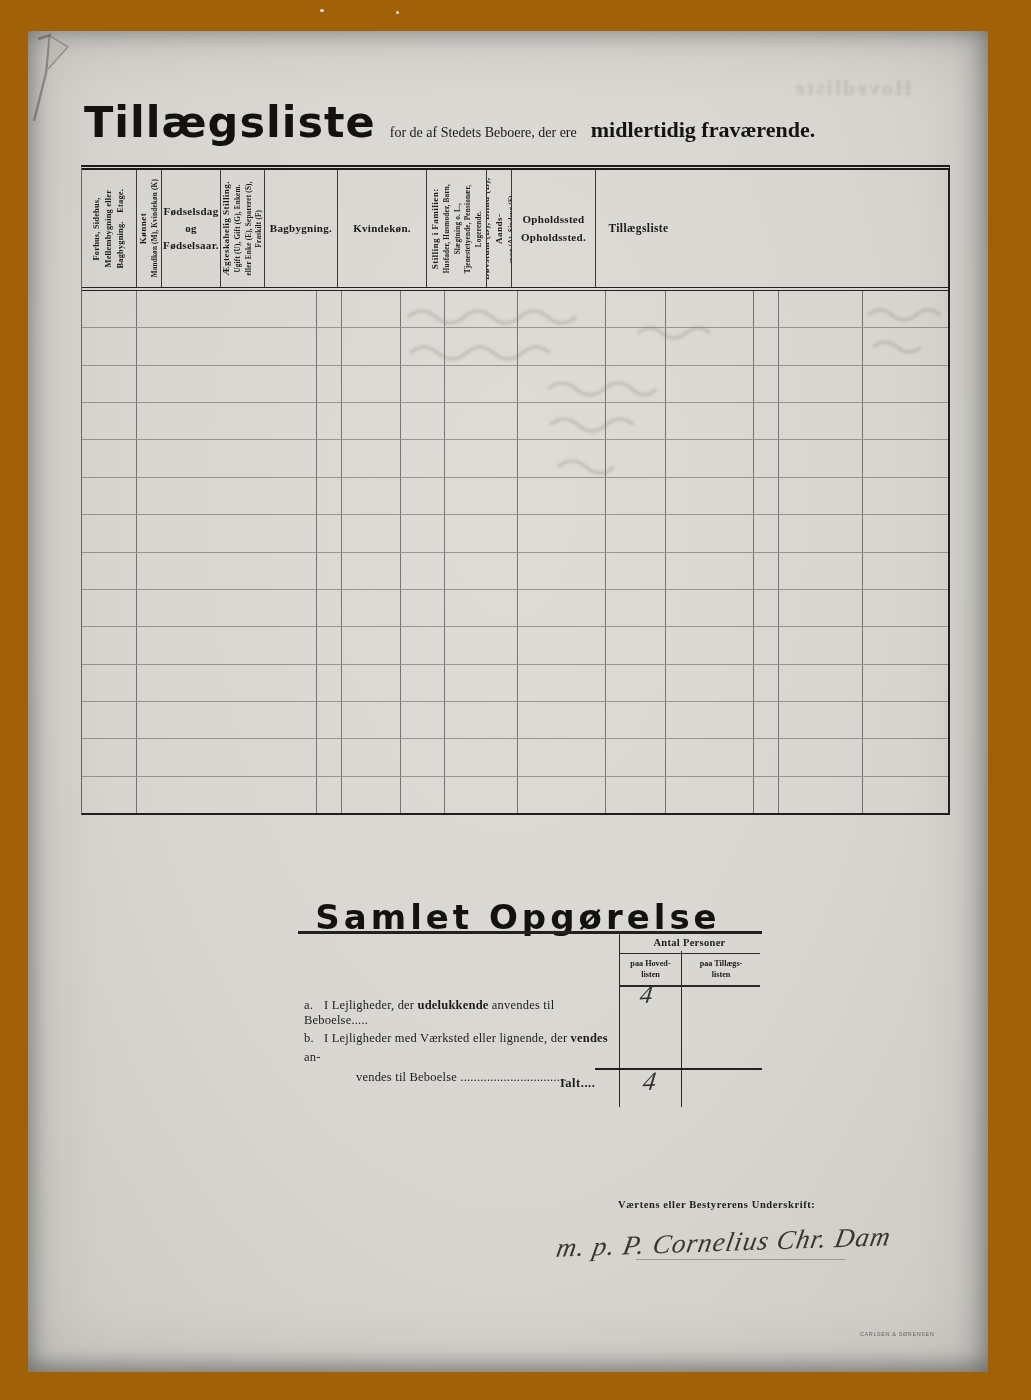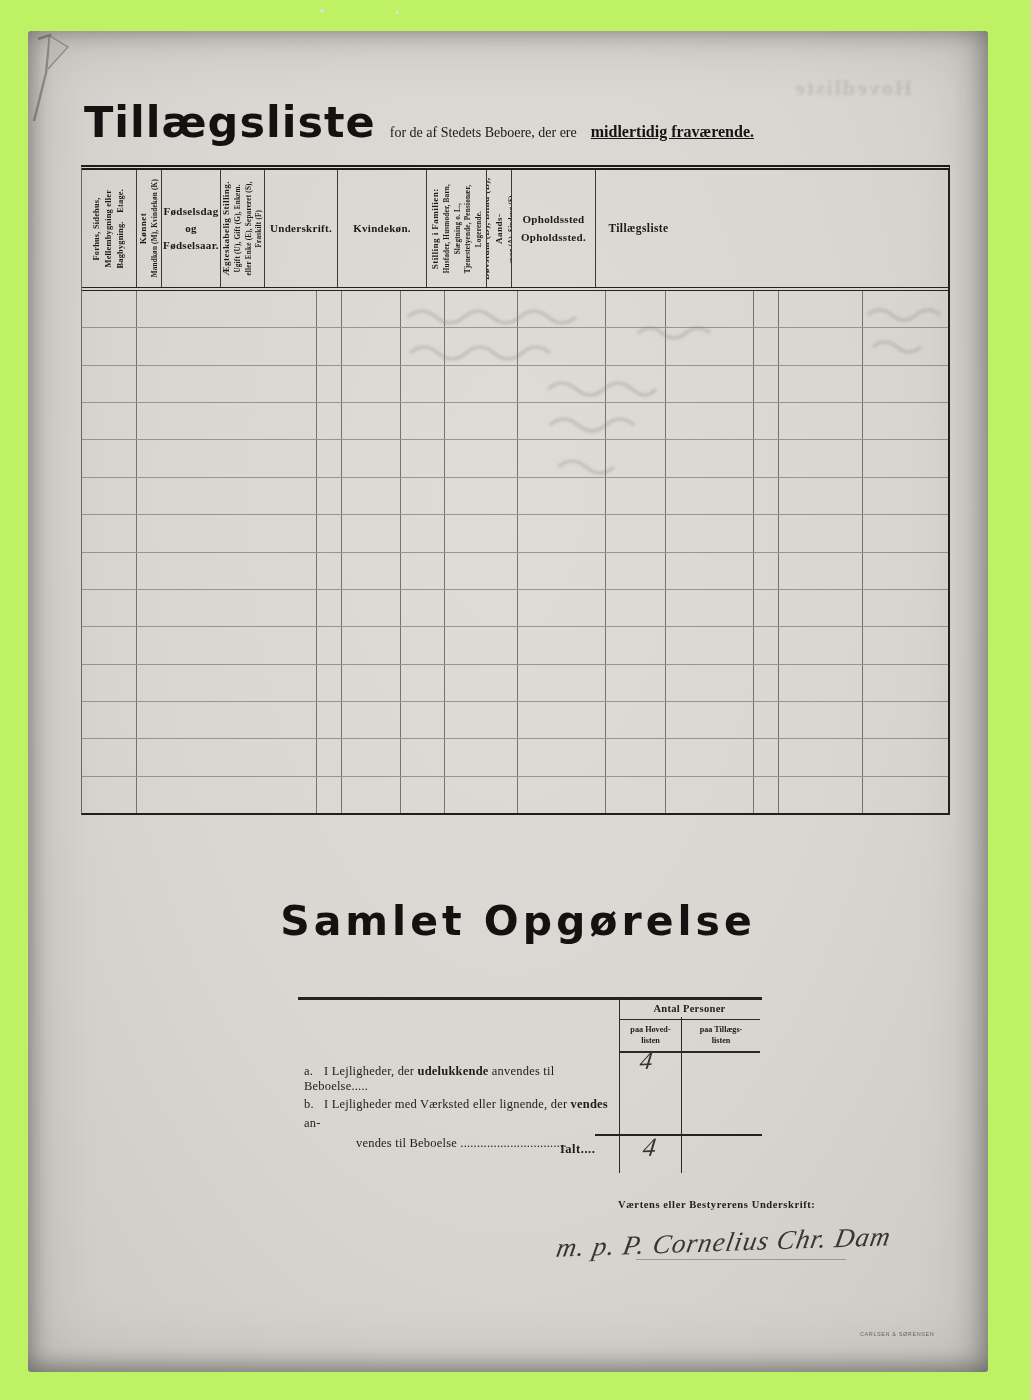--- a/index.html
+++ b/index.html
@@ -1,30 +1,30 @@
 <!DOCTYPE html>
 <html><head>
 <meta charset="utf-8">
 <style>
   html,body{margin:0;padding:0;background:#060606;width:1031px;height:1400px;overflow:hidden;
     font-family:"Liberation Serif", serif;color:#1d1c1a;}
-  .scan{position:relative;width:1031px;height:1400px;background:#bef264;}
+  .scan{position:relative;width:1031px;height:1400px;background:#a16207;}
   
   .page{position:absolute;left:28px;top:31px;width:960px;height:1341px;
     background:radial-gradient(ellipse at 50% 35%, #dedcd6 0%, #d8d6d0 55%, #cccac4 100%);
     box-shadow:inset 0 0 70px rgba(0,0,0,.16), inset -10px 0 26px rgba(0,0,0,.20),
                inset 8px 0 20px rgba(0,0,0,.14), inset 0 -8px 18px rgba(0,0,0,.14);
     border-radius:3px;}
   
   .fold{position:absolute;left:-4px;top:2px;opacity:.75;}
   
   .titlebar{position:absolute;left:56px;top:66px;display:flex;align-items:baseline;gap:14px;white-space:nowrap;}
   .title-main{font-family:"DejaVu Sans", sans-serif;font-weight:bold;font-size:43px;letter-spacing:1px;color:#131210;}
   .title-sub{font-size:14px;color:#191816;}
-  .title-sub-bold{font-size:16px;font-weight:bold;color:#151412;text-decoration:underline;}
+  .title-sub-bold{font-size:22px;font-weight:bold;color:#151412;}
   
   .maintable{position:absolute;left:53px;top:134px;width:869px;box-sizing:border-box;
     border-top:5px double #1c1b18;border-left:1px solid #6a6862;border-right:2.5px solid #201f1c;
     border-bottom:2.5px solid #201f1c;display:flex;flex-direction:column;height:650px;}
   .hrow{display:flex;height:117px;border-bottom:4px double #232220;}
   .hcell{box-sizing:border-box;border-right:1px solid #3b3a36;display:flex;align-items:center;justify-content:center;overflow:hidden;}
   .hcell:last-child{border-right:none;}
   .hflat{text-align:center;font-weight:bold;font-size:11px;line-height:1.55;letter-spacing:.3px;color:#1b1a17;}
   .hbold{font-size:11.5px;letter-spacing:.4px;}
   .rot{writing-mode:vertical-rl;transform:rotate(180deg);text-align:center;color:#1b1a17;}
@@ -35,23 +35,23 @@
   .brow{display:flex;flex:1;border-bottom:1px solid rgba(95,93,87,.55);}
   .brow:last-child{border-bottom:none;}
   .bcell{box-sizing:border-box;border-right:1px solid rgba(50,49,45,.6);}
   .bcell:last-child{border-right:none;}
   
   .ghost-flip{position:absolute;left:765px;top:44px;transform:scaleX(-1);filter:blur(1.4px);opacity:.30;
     font-weight:bold;font-size:22px;letter-spacing:2px;color:#8f8d86;}
   .bleed{position:absolute;opacity:.33;filter:blur(1.4px);}
   
   .sum-head{position:absolute;left:180px;top:866px;width:620px;text-align:center;}
-  .sum-head-main{font-family:"DejaVu Sans", sans-serif;font-weight:bold;font-size:41px;letter-spacing:4px;color:#131210;}
+  .sum-head-main{font-family:"DejaVu Sans", sans-serif;font-weight:bold;font-size:34px;letter-spacing:4px;color:#131210;}
   .sum-head-sub{font-size:22px;font-weight:bold;letter-spacing:.5px;margin-top:6px;color:#161513;}
-  .sumtable{position:absolute;left:270px;top:964px;width:464px;height:186px;font-size:12.5px;text-decoration:underline;}
+  .sumtable{position:absolute;left:270px;top:898px;width:464px;height:186px;font-size:12.5px;text-decoration:underline;}
   .s-topline{position:absolute;left:0;top:2px;width:464px;height:2.5px;background:#232220;}
   .s-vmain{position:absolute;left:321px;top:2px;width:1px;height:176px;background:#2a2926;}
   .s-vdiv{position:absolute;left:383px;top:22px;width:1px;height:156px;background:#2a2926;}
   .s-grouphead{position:absolute;left:321px;top:8px;width:141px;text-align:center;font-weight:bold;font-size:10.5px;letter-spacing:.3px;}
   .s-groupline{position:absolute;left:321px;top:24px;width:141px;height:1px;background:#2a2926;}
   .s-sub{position:absolute;top:29px;text-align:center;font-weight:bold;font-size:8.2px;line-height:1.35;}
   .s-sub1{left:322px;width:61px;}
   .s-sub2{left:384px;width:78px;}
   .s-subline{position:absolute;left:321px;top:56px;width:141px;height:1.5px;background:#2a2926;}
   .s-rowa{position:absolute;left:6px;top:69px;width:312px;letter-spacing:.2px;}
@@ -118,21 +118,21 @@
           <div class="hcell" style="width: 44px;">
             <div class="rot">
               <div class="rline rfirst">Ægteskabelig Stilling.</div>
               <div class="rline">Ugift (U), Gift (G), Enkem.</div>
               <div class="rline">eller Enke (E), Separeret (S),</div>
               <div class="rline">Fraskilt (F)</div>
             </div>
           </div>
           <div class="hcell" style="width: 73px;">
             <div class="hflat">
-              <div>Underskrift.</div>
+              <div>Bagbygning.</div>
             </div>
           </div>
           <div class="hcell" style="width: 89px;">
             <div class="hflat">
               <div>Kvindekøn.</div>
             </div>
           </div>
           <div class="hcell" style="width: 60px;">
             <div class="rot">
               <div class="rline rfirst">Stilling i Familien:</div>

